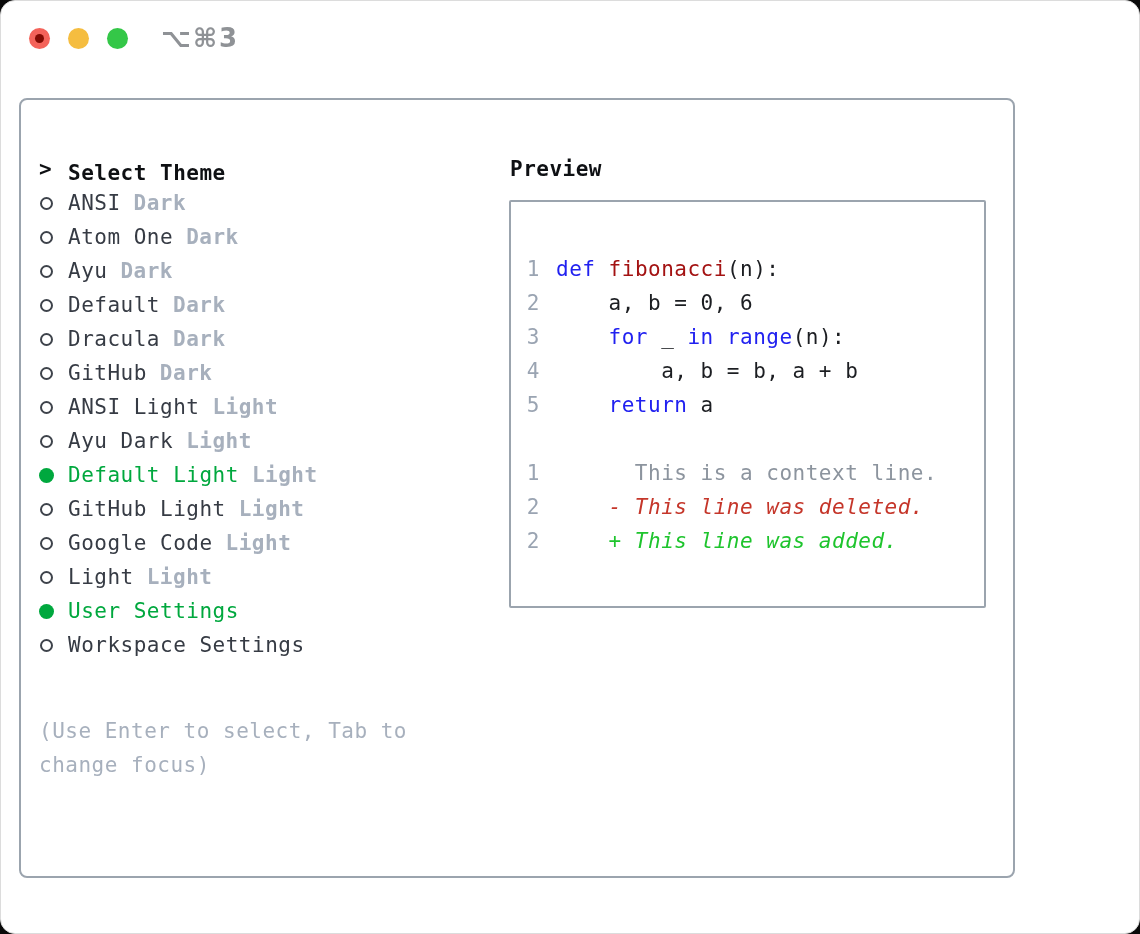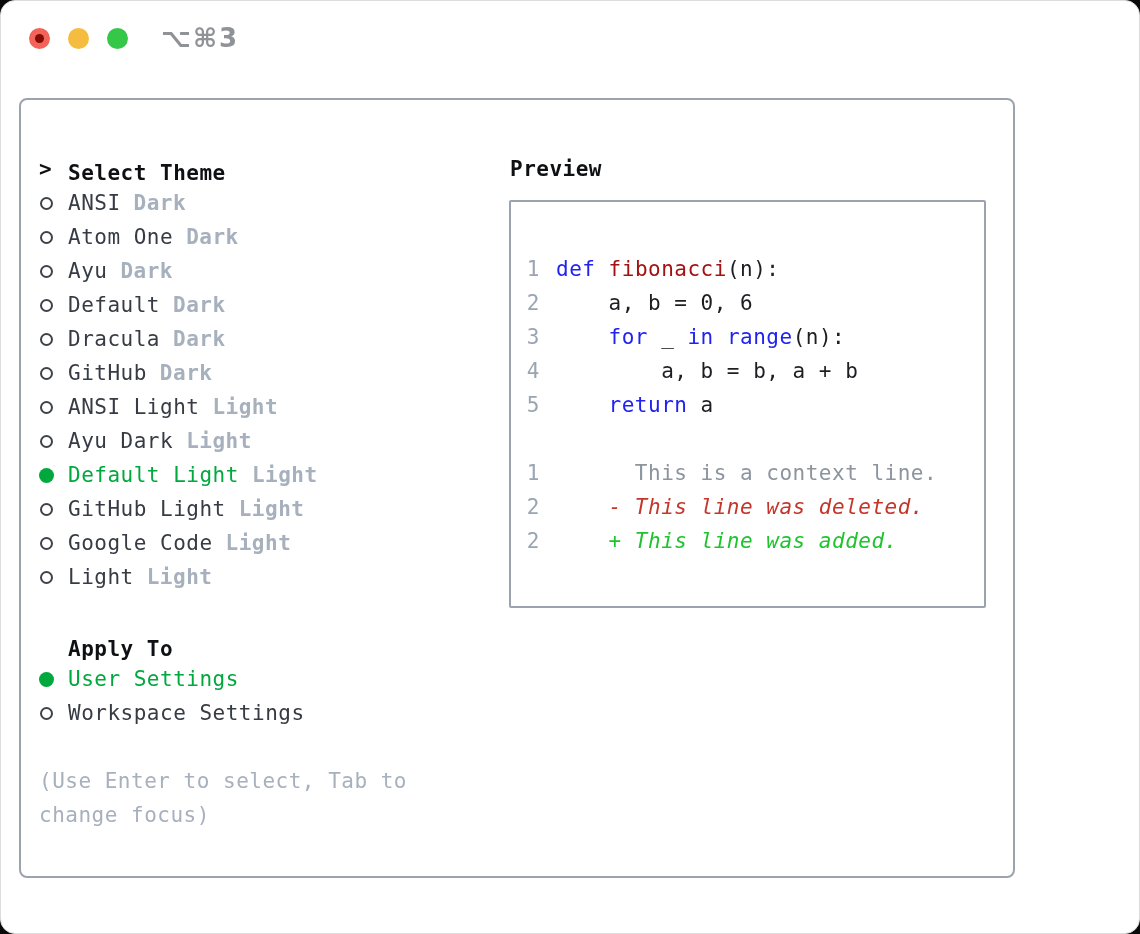--- a/index.html
+++ b/index.html
@@ -36,21 +36,21 @@
   .row{display:flex;align-items:center;height:34px;}
   .bullet{width:29px;flex:none;display:flex;align-items:center;}
   .circle{width:12px;height:12px;border:2px solid var(--radio_ring,#3e434b);border-radius:50%;margin-left:1px;box-sizing:border-box;width:13px;height:13px;}
   .circle.sel{width:15px;height:15px;border:none;background:var(--selected_green,#00a83e);margin-left:0;}
   .prefix{font-weight:bold;color:var(--heading,#0e1013);}
   .h-label{font-weight:bold;color:var(--heading,#0e1013);margin-top:8px;}
   .label{color:var(--item_text,#363b44);}
   .label.sel{color:var(--selected_green,#00a83e);}
   .badge{color:var(--badge,#a7b0bd);margin-left:13px;font-weight:bold;}
   .apply-header{margin-top:34px;}
-  .hint{margin-top:34px;color:var(--hint,#a7b0bd);line-height:34px;}
+  .hint{margin-top:52px;color:var(--hint,#a7b0bd);line-height:34px;}
   
   .preview-header{
     position:absolute;left:489px;top:52px;height:34px;display:flex;align-items:center;
     font-weight:bold;font-size:21px;letter-spacing:0.5px;color:var(--heading,#0e1013);
   }
   .preview-box{
     position:absolute;left:488px;top:100px;width:473px;height:404px;
     border:2px solid var(--panel_border,#9ba4ae);border-radius:2px;
   }
   #code-area{padding:50px 0 0 15px;font-size:21px;letter-spacing:0.5px;}
@@ -168,24 +168,20 @@
           </div>
           <div class="row">
             <span class="bullet">
               <span class="circle"></span>
             </span>
             <span class="label">Light</span>
             <span class="badge">Light</span>
           </div>
         </div>
 
-      <div class="row apply-header">
-        <span class="bullet"></span>
-        <span class="h-label">Apply To</span>
-      </div>
 
       <div id="apply-list">
           <div class="row">
             <span class="bullet">
               <span class="circle sel"></span>
             </span>
             <span class="label sel">User Settings</span>
           </div>
           <div class="row">
             <span class="bullet">

